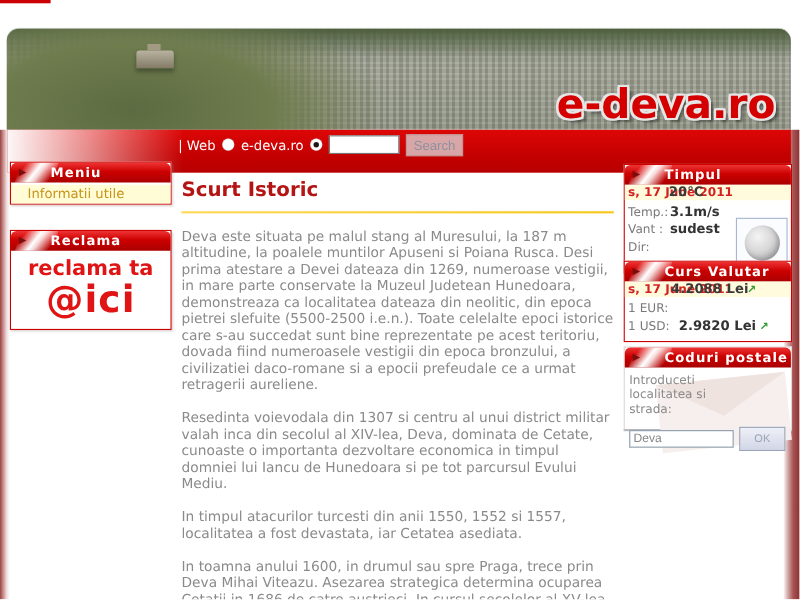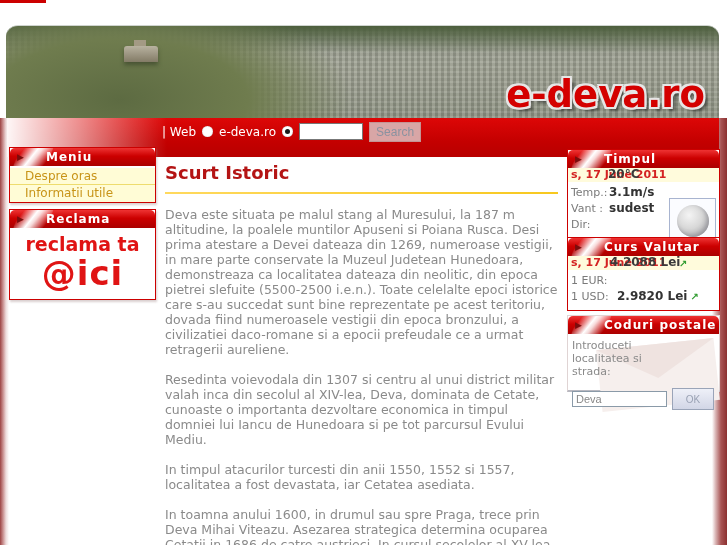--- a/index.html
+++ b/index.html
@@ -148,21 +148,20 @@
     </div>
   </div>
 
   <div class="lbox menu-box">
     <div class="box-header">
       <span class="slash"></span>
       <span class="hdr-arrow">▶</span>
       <span>Meniu</span>
     </div>
     <div class="menu-items">
-      <div class="menu-item">Despre oras</div>
       <div class="menu-item">Informatii utile</div>
     </div>
   </div>
 
   <div class="lbox ad-box">
     <div class="box-header">
       <span class="slash"></span>
       <span class="hdr-arrow">▶</span>
       <span>Reclama</span>
     </div>

